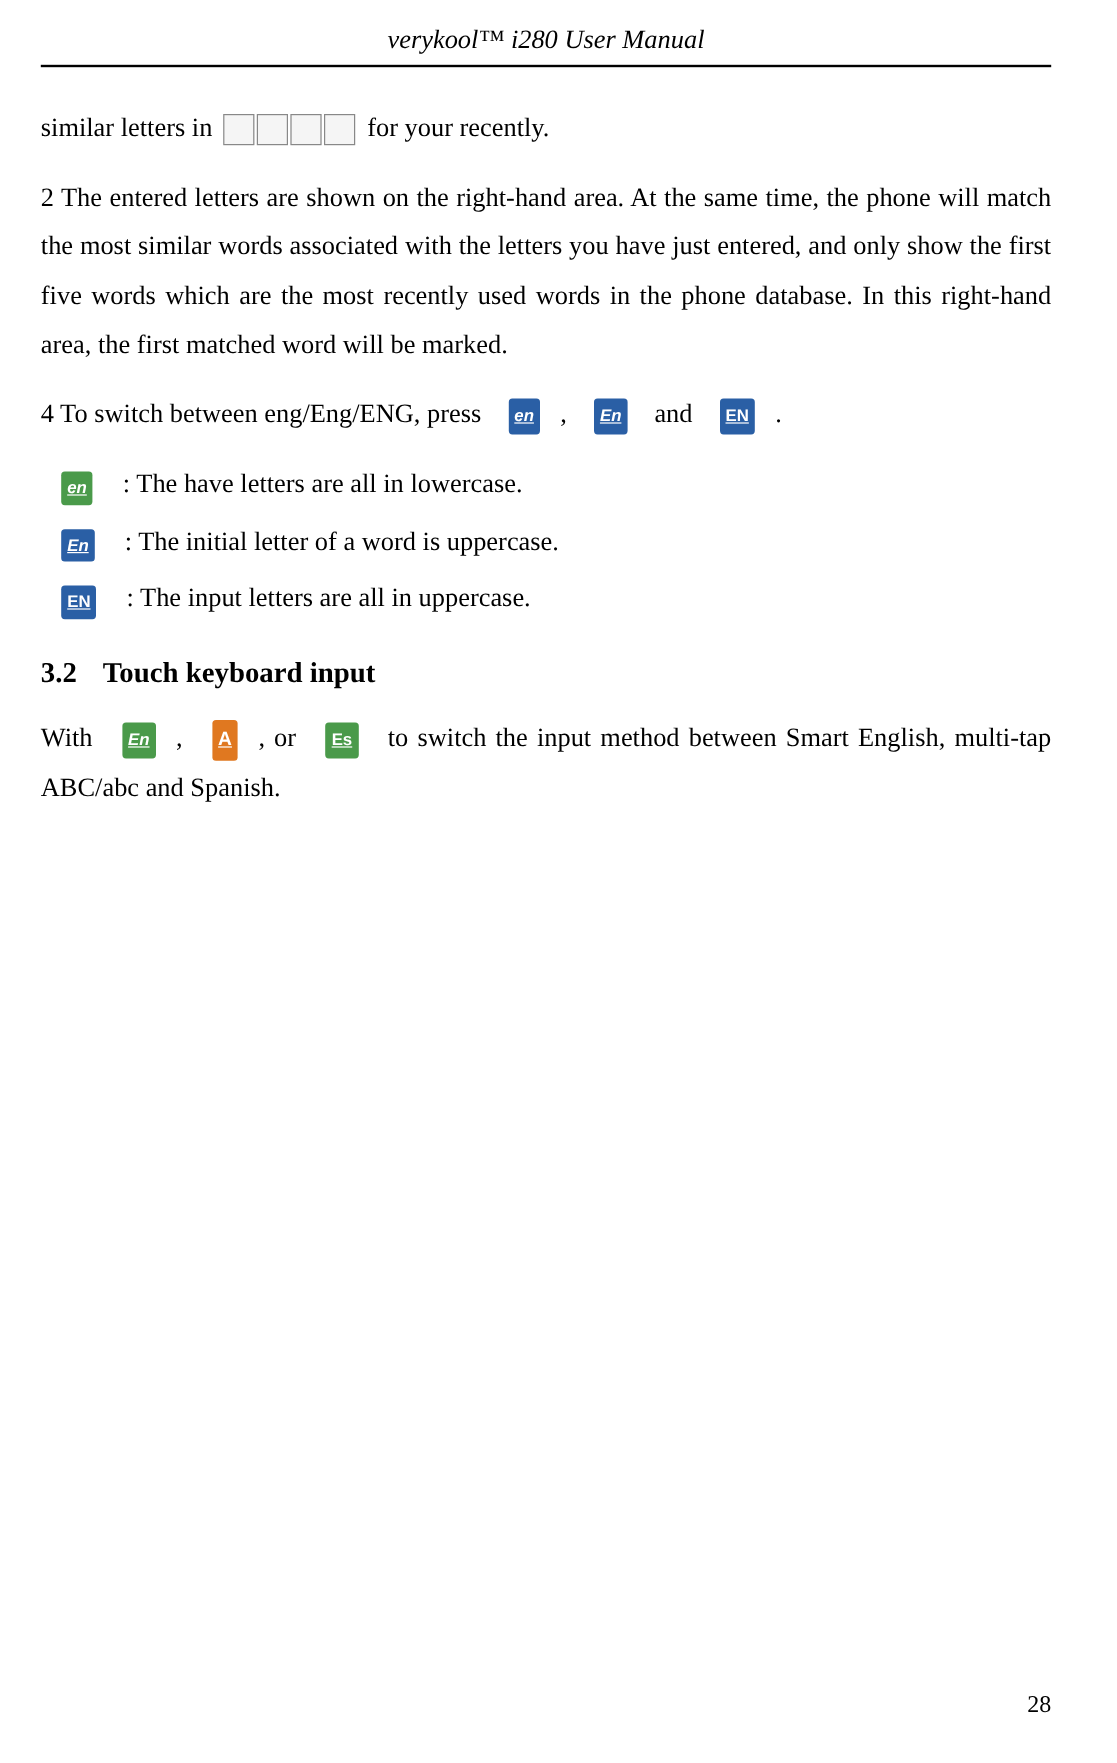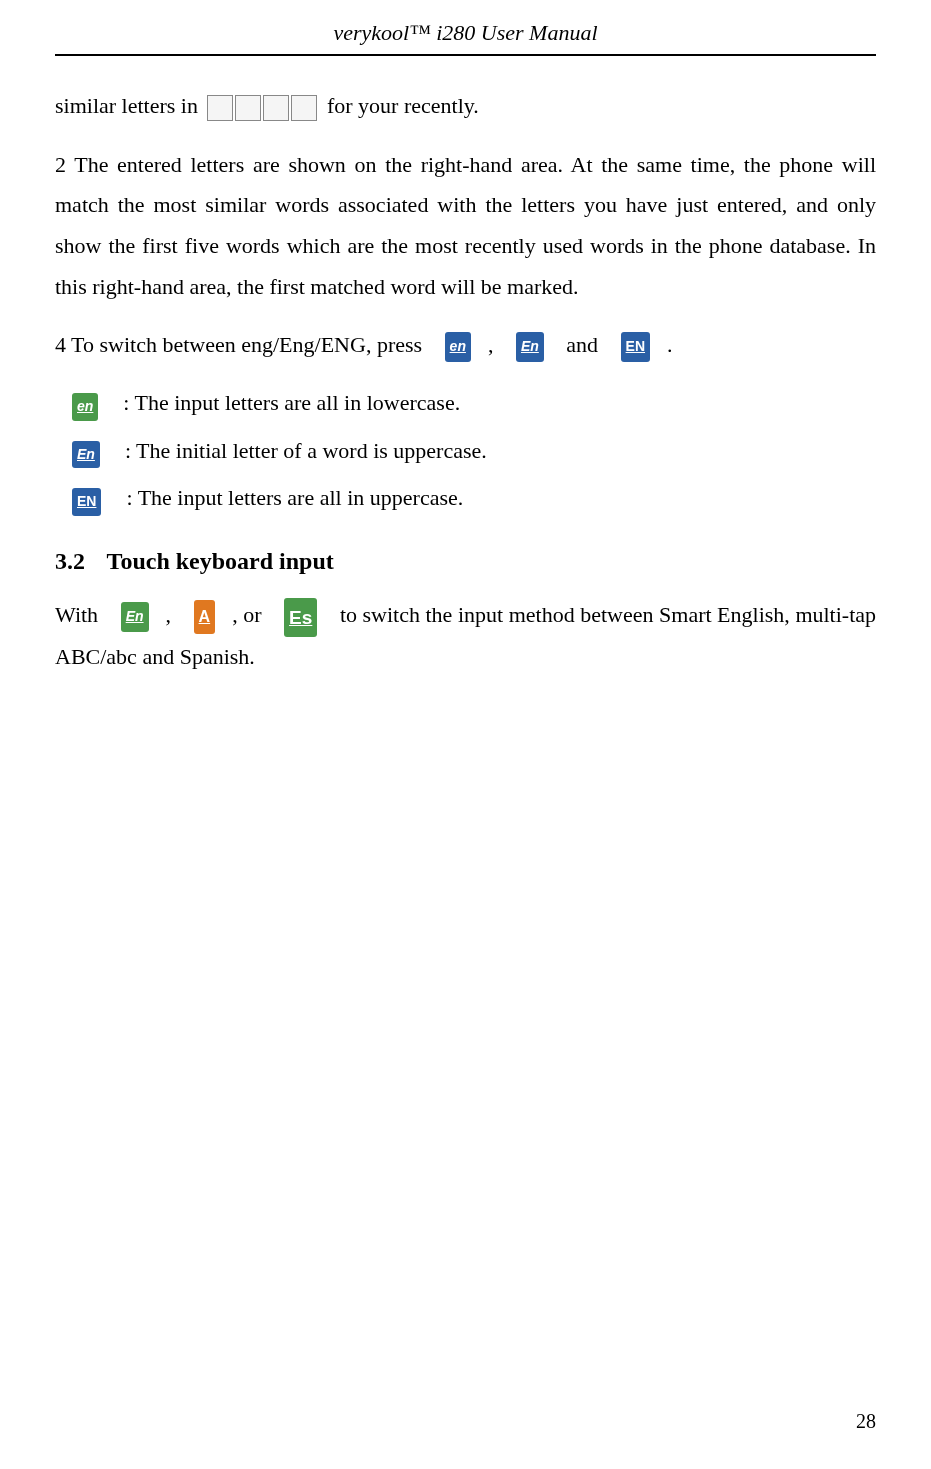--- a/index.html
+++ b/index.html
@@ -14,21 +14,21 @@
       background: #fff;
       font-family: "Times New Roman", Times, serif;
       font-size: 22px;
       color: #000;
       position: relative;
     }
 
     .page-container {
       width: 931px;
       min-height: 1469px;
-      padding: 20px 55px 60px 55px;
+      padding: 20px 55px 60px 34px;
       position: relative;
     }
 
     .header {
       text-align: center;
       font-style: italic;
       font-size: 22px;
       border-bottom: 2px solid #000;
       padding-bottom: 8px;
       margin-bottom: 30px;
@@ -105,21 +105,21 @@
       background: #e07820;
       color: #fff;
       font-size: 16px;
       font-weight: bold;
       font-family: Arial, sans-serif;
     }
 
     .icon-es-green {
       background: #4a9a4a;
       color: #fff;
-      font-size: 19px;
+      font-size: 14px;
     }
 
     .icon-enter {
       display: inline-block;
       width: 28px;
       height: 22px;
       border: 1.5px solid #555;
       background: #e0e0e0;
       vertical-align: middle;
       margin: 0 3px;
@@ -197,21 +197,21 @@
     <span class="icon-badge icon-en-lower">en</span><span>,</span>
     <span class="icon-badge icon-en-title"><em>En</em></span>
     <span> and </span>
     <span class="icon-badge icon-en-upper">EN</span><span>.</span>
   </div>
 
   <div class="bullet-item">
     <span class="bullet-icon">
       <span class="icon-badge icon-en-green">en</span>
     </span>
-    <span>: The input letters are all in lowercase.</span>
+    <span>: The have letters are all in lowercase.</span>
   </div>
 
   <div class="bullet-item">
     <span class="bullet-icon">
       <span class="icon-badge icon-en-title"><em>En</em></span>
     </span>
     <span>: The initial letter of a word is uppercase.</span>
   </div>
 
   <div class="bullet-item">

